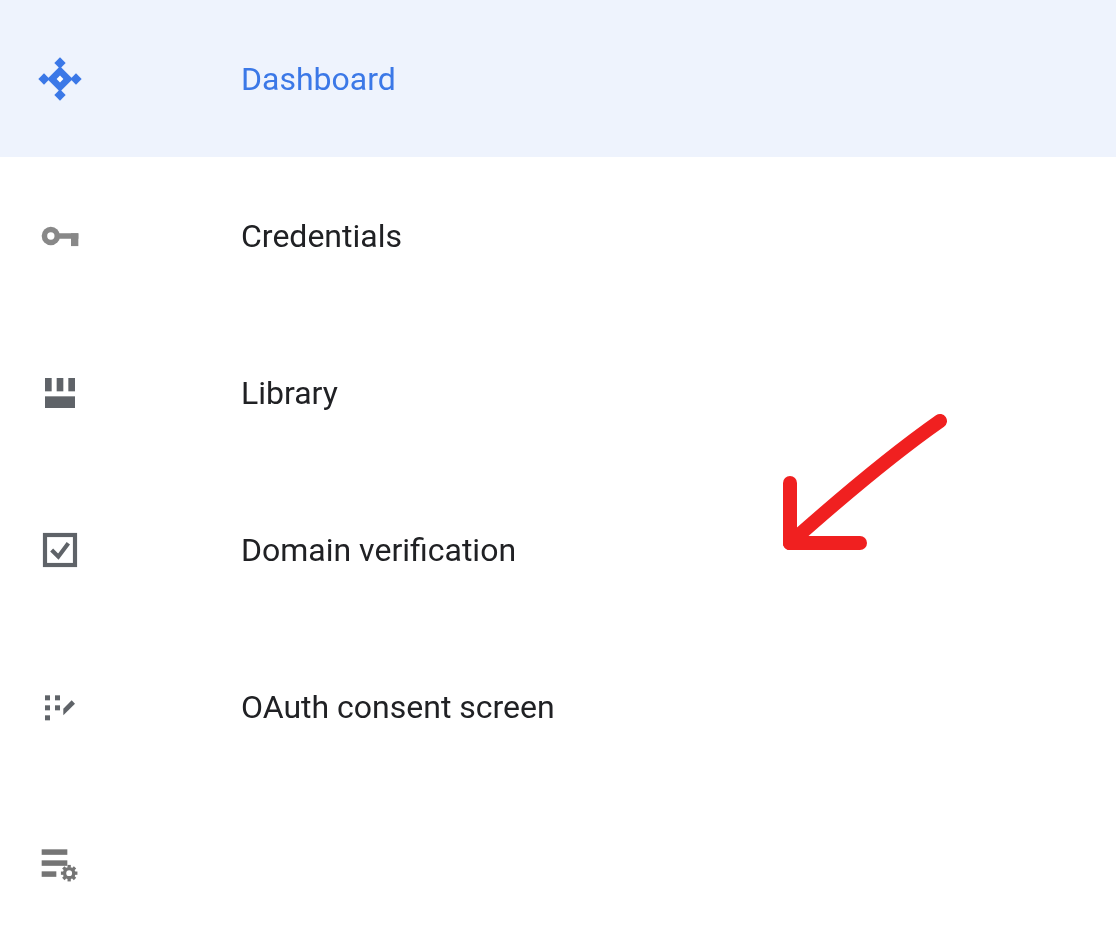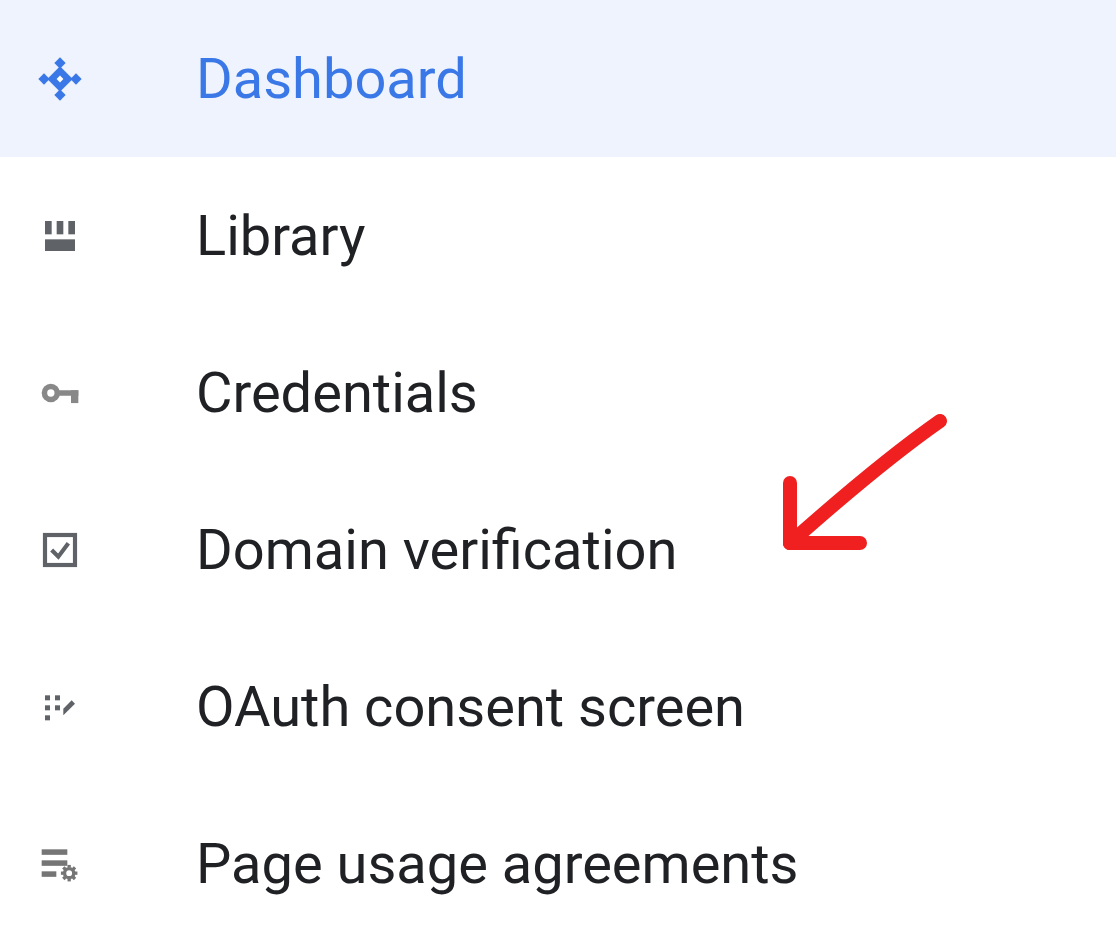--- a/index.html
+++ b/index.html
@@ -32,23 +32,24 @@
     .nav-icon {
       width: 48px;
       height: 48px;
       display: flex;
       align-items: center;
       justify-content: center;
       margin-right: 112px;
       flex-shrink: 0;
     }
     .nav-label {
-      font-size: 56px;
+      font-size: 32px;
       color: #202124;
       font-weight: 400;
+      margin-left: 45px;
     }
     .arrow-annotation {
       position: absolute;
       top: 403px;
       left: 750px;
       pointer-events: none;
     }
   </style>
 </head>
 <body>
@@ -66,44 +67,44 @@
           <rect x="7.5" y="7.5" width="9" height="9" transform="rotate(45 12 12)" fill="#3b78e7"></rect>
           <rect x="10.8" y="10.8" width="2.4" height="2.4" transform="rotate(45 12 12)" fill="#ffffff"></rect>
         </g>
       </svg>
     </span>
     <span class="nav-label">Dashboard</span>
   </div>
 
   <div class="nav-item">
     <span class="nav-icon">
+      <svg width="44" height="44" viewBox="0 0 24 24">
+        <g fill="#888888">
+          <circle cx="7" cy="12" r="5"></circle>
+          <circle cx="7" cy="12" r="2" fill="#ffffff"></circle>
+          <rect x="11" y="10.5" width="11" height="3"></rect>
+          <rect x="18" y="10.5" width="4" height="7"></rect>
+        </g>
+      </svg>
+    </span>
+    <span class="nav-label">Credentials</span>
+  </div>
+
+  <div class="nav-item">
+    <span class="nav-icon">
       <svg width="40" height="40" viewBox="0 0 24 24">
         <g fill="#5f6368">
           <rect x="3" y="3" width="4" height="8"></rect>
           <rect x="10" y="3" width="4" height="8"></rect>
           <rect x="17" y="3" width="4" height="8"></rect>
           <rect x="3" y="14" width="18" height="7"></rect>
         </g>
       </svg>
     </span>
     <span class="nav-label">Library</span>
-  </div>
-
-  <div class="nav-item">
-    <span class="nav-icon">
-      <svg width="44" height="44" viewBox="0 0 24 24">
-        <g fill="#888888">
-          <circle cx="7" cy="12" r="5"></circle>
-          <circle cx="7" cy="12" r="2" fill="#ffffff"></circle>
-          <rect x="11" y="10.5" width="11" height="3"></rect>
-          <rect x="18" y="10.5" width="4" height="7"></rect>
-        </g>
-      </svg>
-    </span>
-    <span class="nav-label">Credentials</span>
   </div>
 
   <div class="nav-item">
     <span class="nav-icon">
       <svg width="40" height="40" viewBox="0 0 24 24">
         <g>
           <rect x="3" y="3" width="18" height="18" fill="none" stroke="#5f6368" stroke-width="2.5"></rect>
           <path d="M7 12 L11 16 L17 8" fill="none" stroke="#5f6368" stroke-width="2.5"></path>
         </g>
       </svg>
@@ -141,21 +142,20 @@
             <line x1="12.5" y1="17" x2="14" y2="17"></line>
             <line x1="20" y1="17" x2="21.5" y2="17"></line>
             <line x1="13.8" y1="13.8" x2="14.9" y2="14.9"></line>
             <line x1="19.1" y1="19.1" x2="20.2" y2="20.2"></line>
             <line x1="13.8" y1="20.2" x2="14.9" y2="19.1"></line>
             <line x1="19.1" y1="14.9" x2="20.2" y2="13.8"></line>
           </g>
         </g>
       </svg>
     </span>
-    <span class="nav-label">Page usage agreements</span>
   </div>
 
 </nav>
 
 <div class="arrow-annotation">
   <svg width="220" height="180" viewBox="0 0 220 180">
     <g stroke="#f02020" stroke-width="14" stroke-linecap="round" stroke-linejoin="round" fill="none">
       <path d="M 190 18 Q 130 60 40 140"></path>
       <path d="M 40 140 L 40 80"></path>
       <path d="M 40 140 L 110 140"></path>

